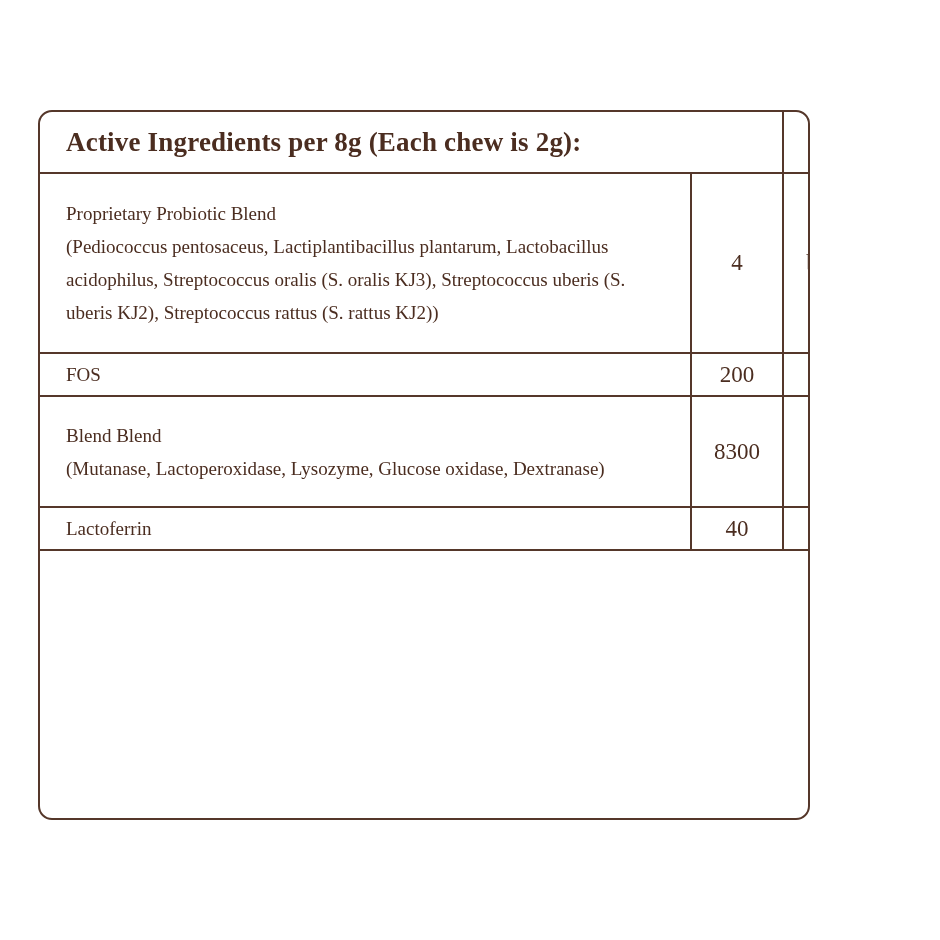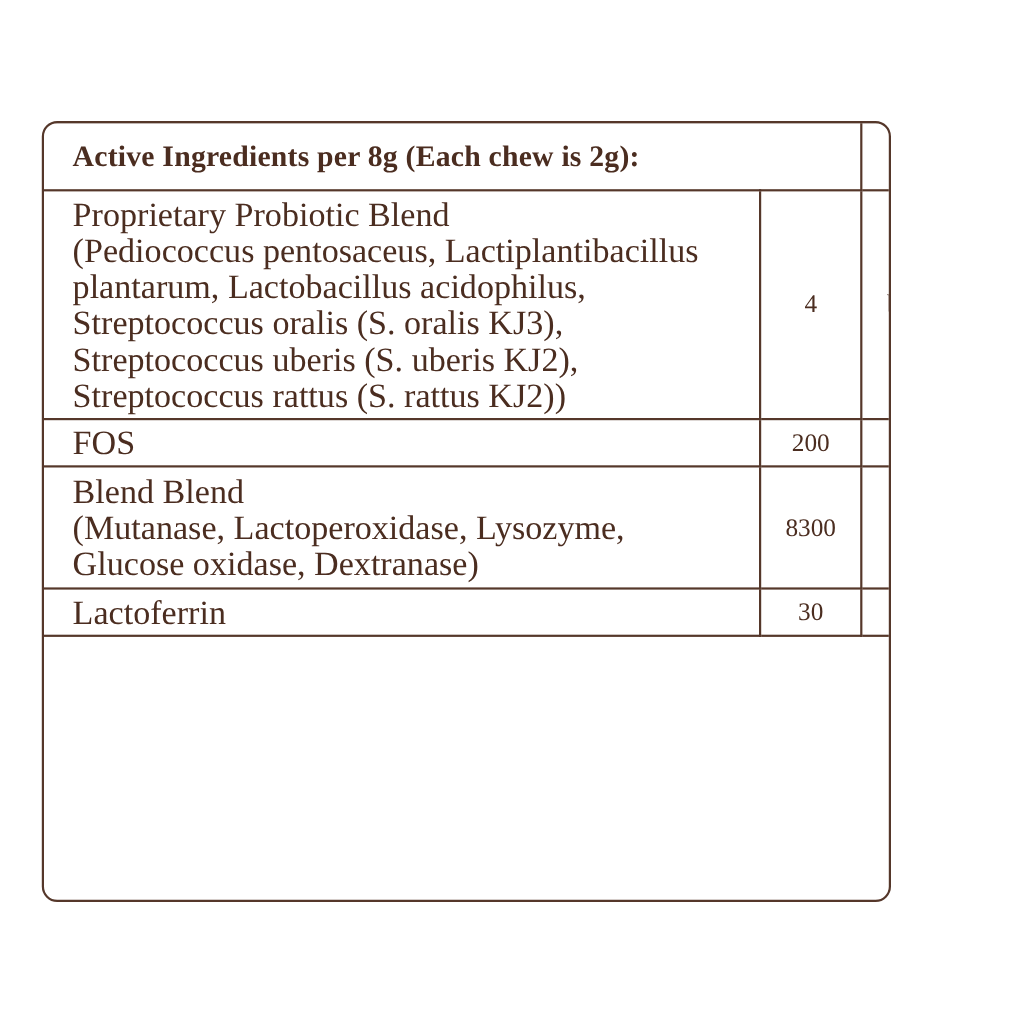--- a/index.html
+++ b/index.html
@@ -50,21 +50,21 @@
   tr.h-r5 { height: 117px; }
   tr.h-r6 { height: 155px; }
   td.header-cell {
     font-size: 27px;
     font-weight: bold;
     padding: 4px 10px 4px 26px;
     vertical-align: middle;
     letter-spacing: 0.2px;
   }
   td.name-cell {
-    font-size: 31px;
+    font-size: 19px;
     line-height: 33px;
     padding: 4px 14px 4px 26px;
     vertical-align: middle;
   }
   td.value-cell, td.unit-cell {
     font-size: 23px;
     text-align: center;
     vertical-align: middle;
     padding: 2px;
   }
@@ -111,20 +111,20 @@
       </td>
       <td class="value-cell">8300</td>
       <td class="unit-cell">IU</td>
     </tr>
 
     <tr class="h-r4">
       <td class="name-cell">
         <span class="title">Lactoferrin</span>
         <span class="detail"></span>
       </td>
-      <td class="value-cell">30</td>
+      <td class="value-cell">40</td>
       <td class="unit-cell">mg</td>
     </tr>
 
 
   </tbody>
     </table>
 </div>
 
 </body></html>

